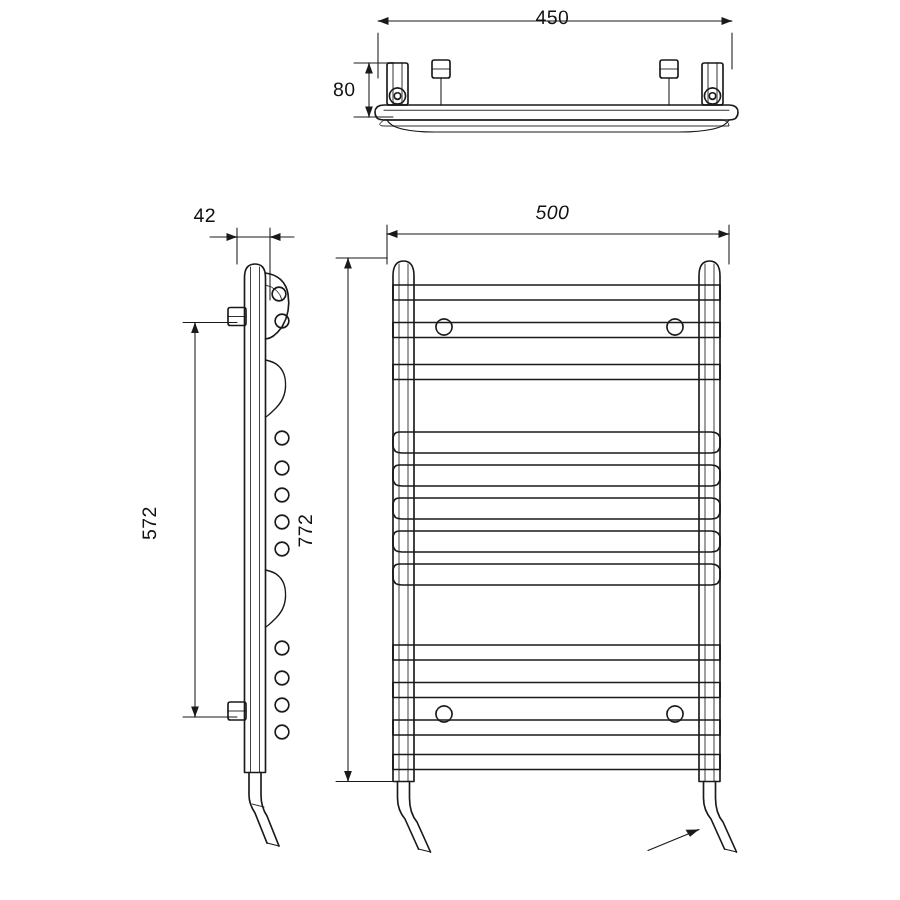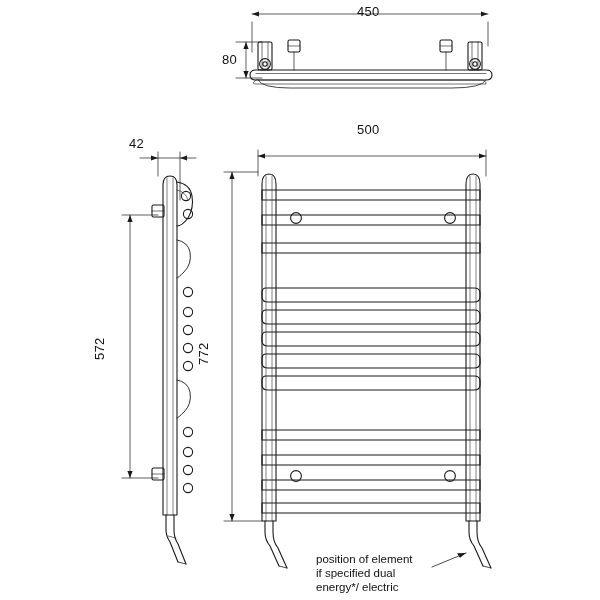--- a/index.html
+++ b/index.html
@@ -205,21 +205,18 @@
   </svg>
 
   <div class="dim-label" style="left:357px; top:4px;">450</div>
 
   <div class="dim-label" style="left:222px; top:52px;text-align:right;">80</div>
 
   <div class="dim-label" style="left:113px; top:136px;margin-left:16px;">42</div>
 
   <div class="dim-label vert" style="left:92px; top:360px;">572</div>
 
-  <div class="dim-label" style="left:357px; top:122px;">500</div>
+  <div class="dim-label" style="left:357px; top:134px;font-style:italic;">500</div>
 
   <div class="dim-label vert" style="left:196px; top:365px;">772</div>
 
-  <div class="note" style="left:316px; top:552px;">position of element
-if specified dual
-energy*/ electric</div>
 
 </div>
 
 </body></html>

